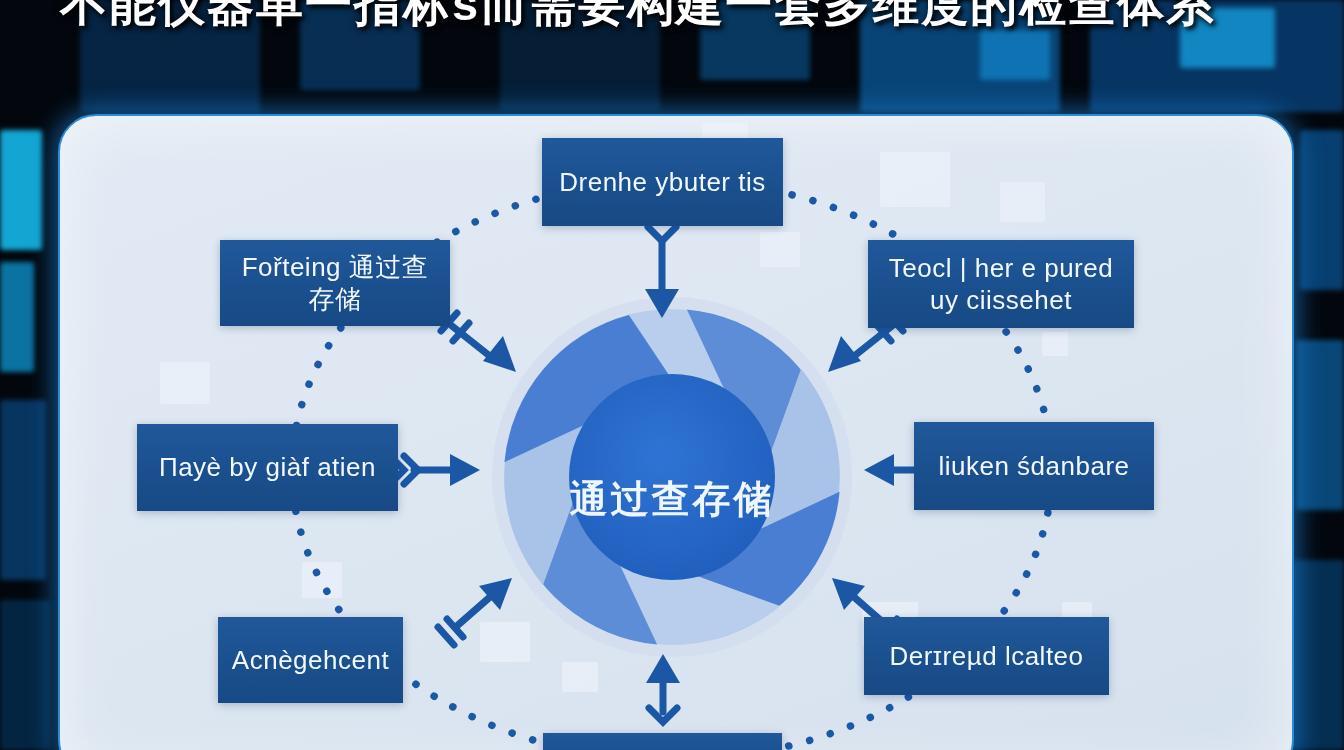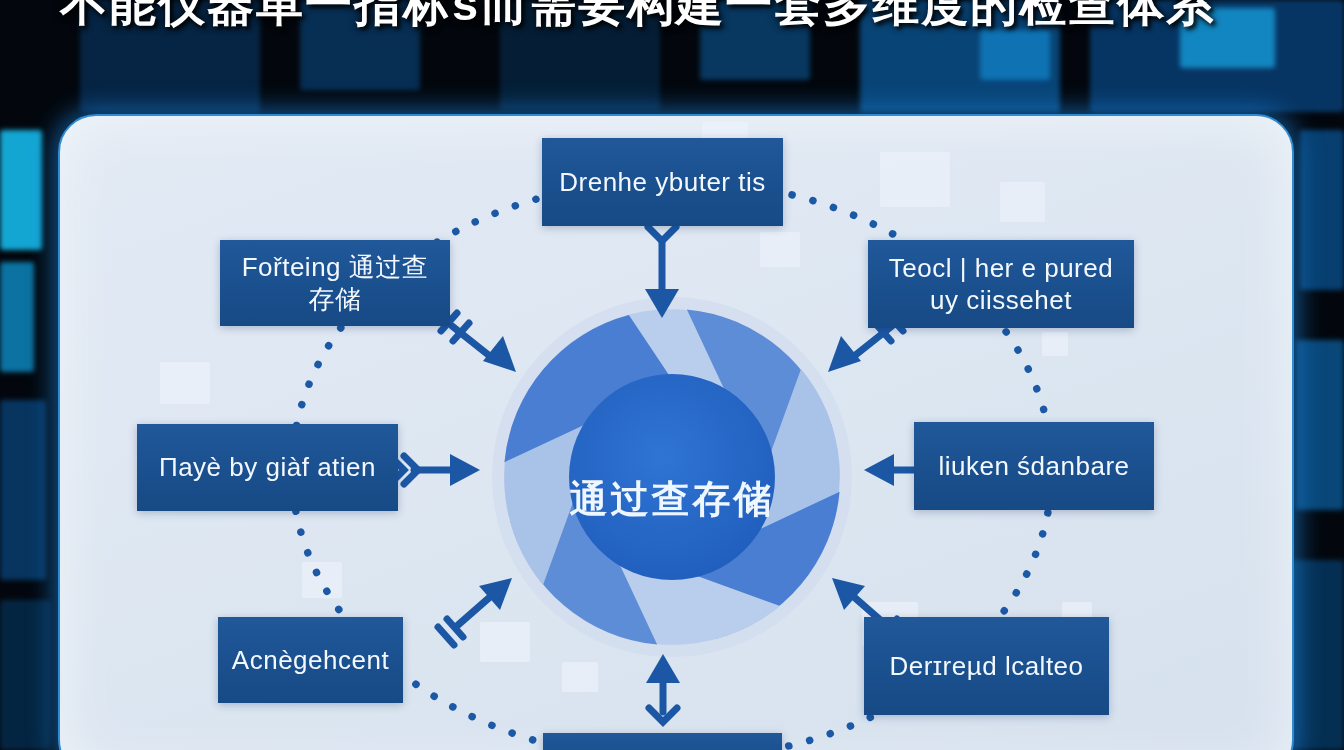--- a/index.html
+++ b/index.html
@@ -37,21 +37,21 @@
     display:flex;align-items:center;justify-content:center;text-align:center;
     line-height:1.25;padding:0 12px;box-sizing:border-box;
     box-shadow:0 2px 8px rgba(10,40,90,.25);
   }
   .node-top{left:542px;top:138px;width:241px;height:88px;}
   .node-top-left{left:220px;top:240px;width:230px;height:86px;}
   .node-top-right{left:868px;top:240px;width:266px;height:88px;}
   .node-left{left:137px;top:424px;width:261px;height:87px;}
   .node-right{left:914px;top:422px;width:240px;height:88px;}
   .node-bottom-left{left:218px;top:617px;width:185px;height:86px;}
-  .node-bottom-right{left:864px;top:617px;width:245px;height:98px;}
+  .node-bottom-right{left:864px;top:617px;width:245px;height:78px;}
   .node-bottom{left:543px;top:733px;width:239px;height:40px;}
   
   .center-label{
     position:absolute;left:522px;top:430px;width:300px;z-index:12;
     text-align:center;color:#eef6ff;font-weight:bold;
     font-size:38px;line-height:50px;letter-spacing:3px;margin-top:44px;
   }
 </style>
 </head>
 <body>

